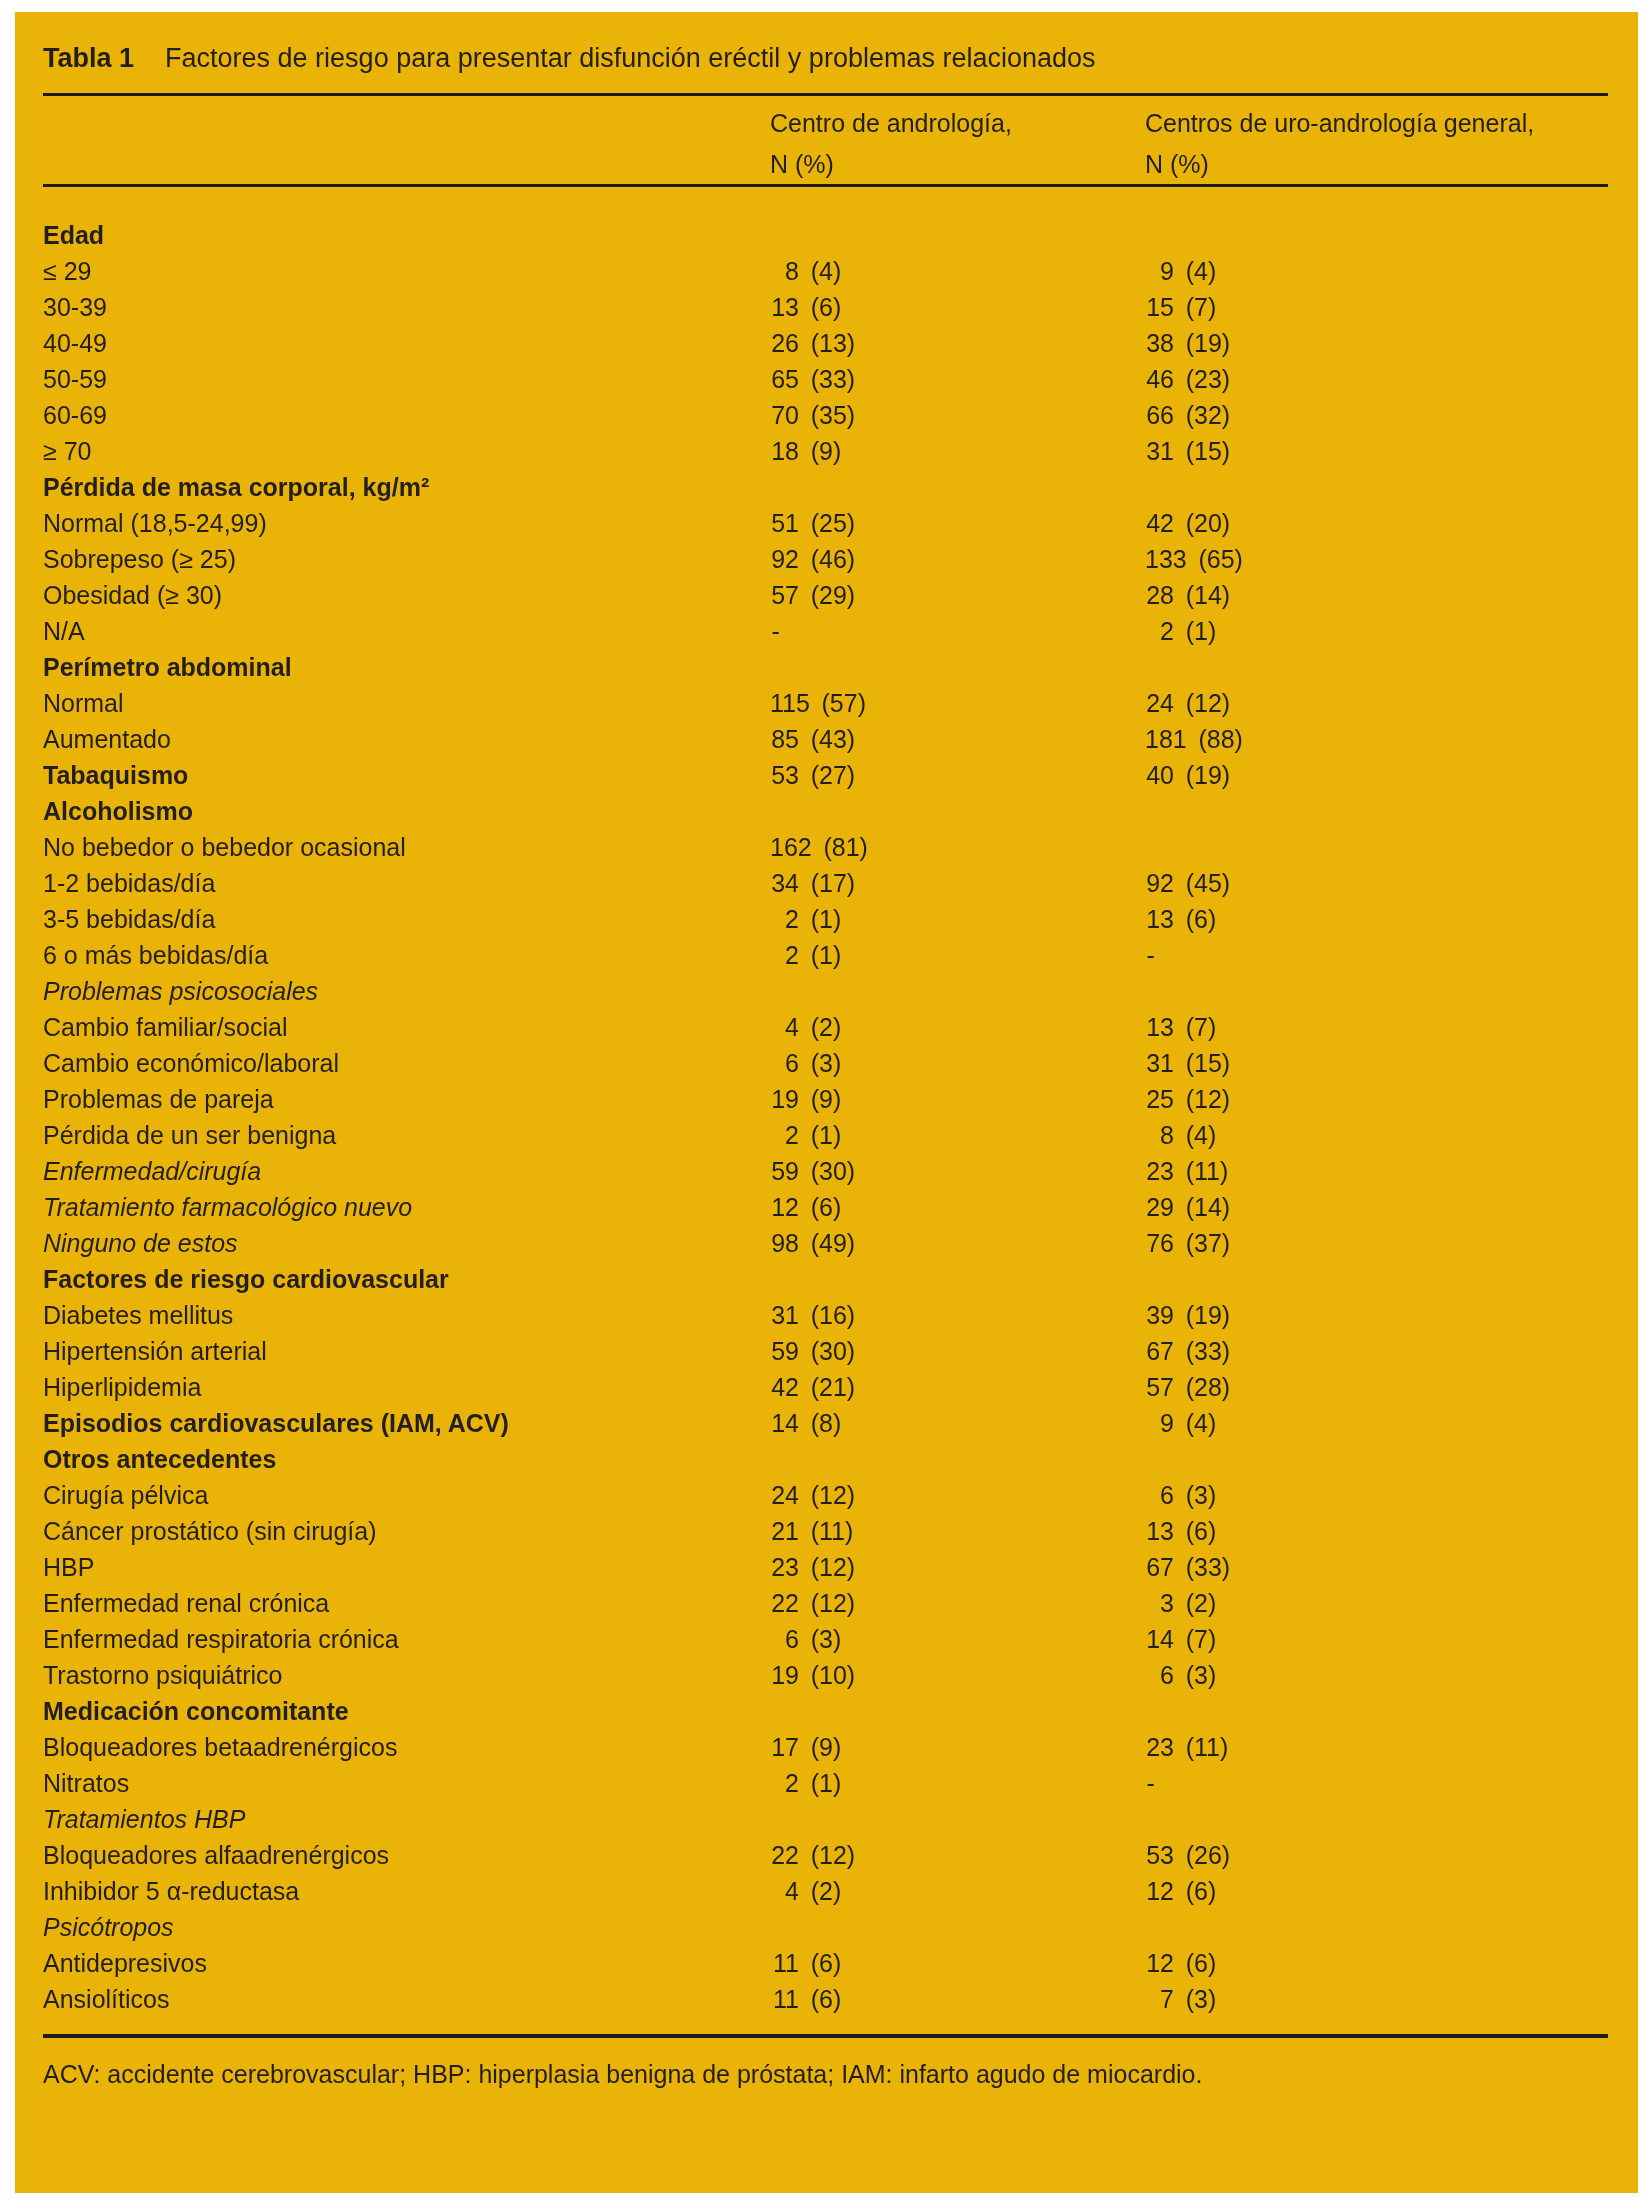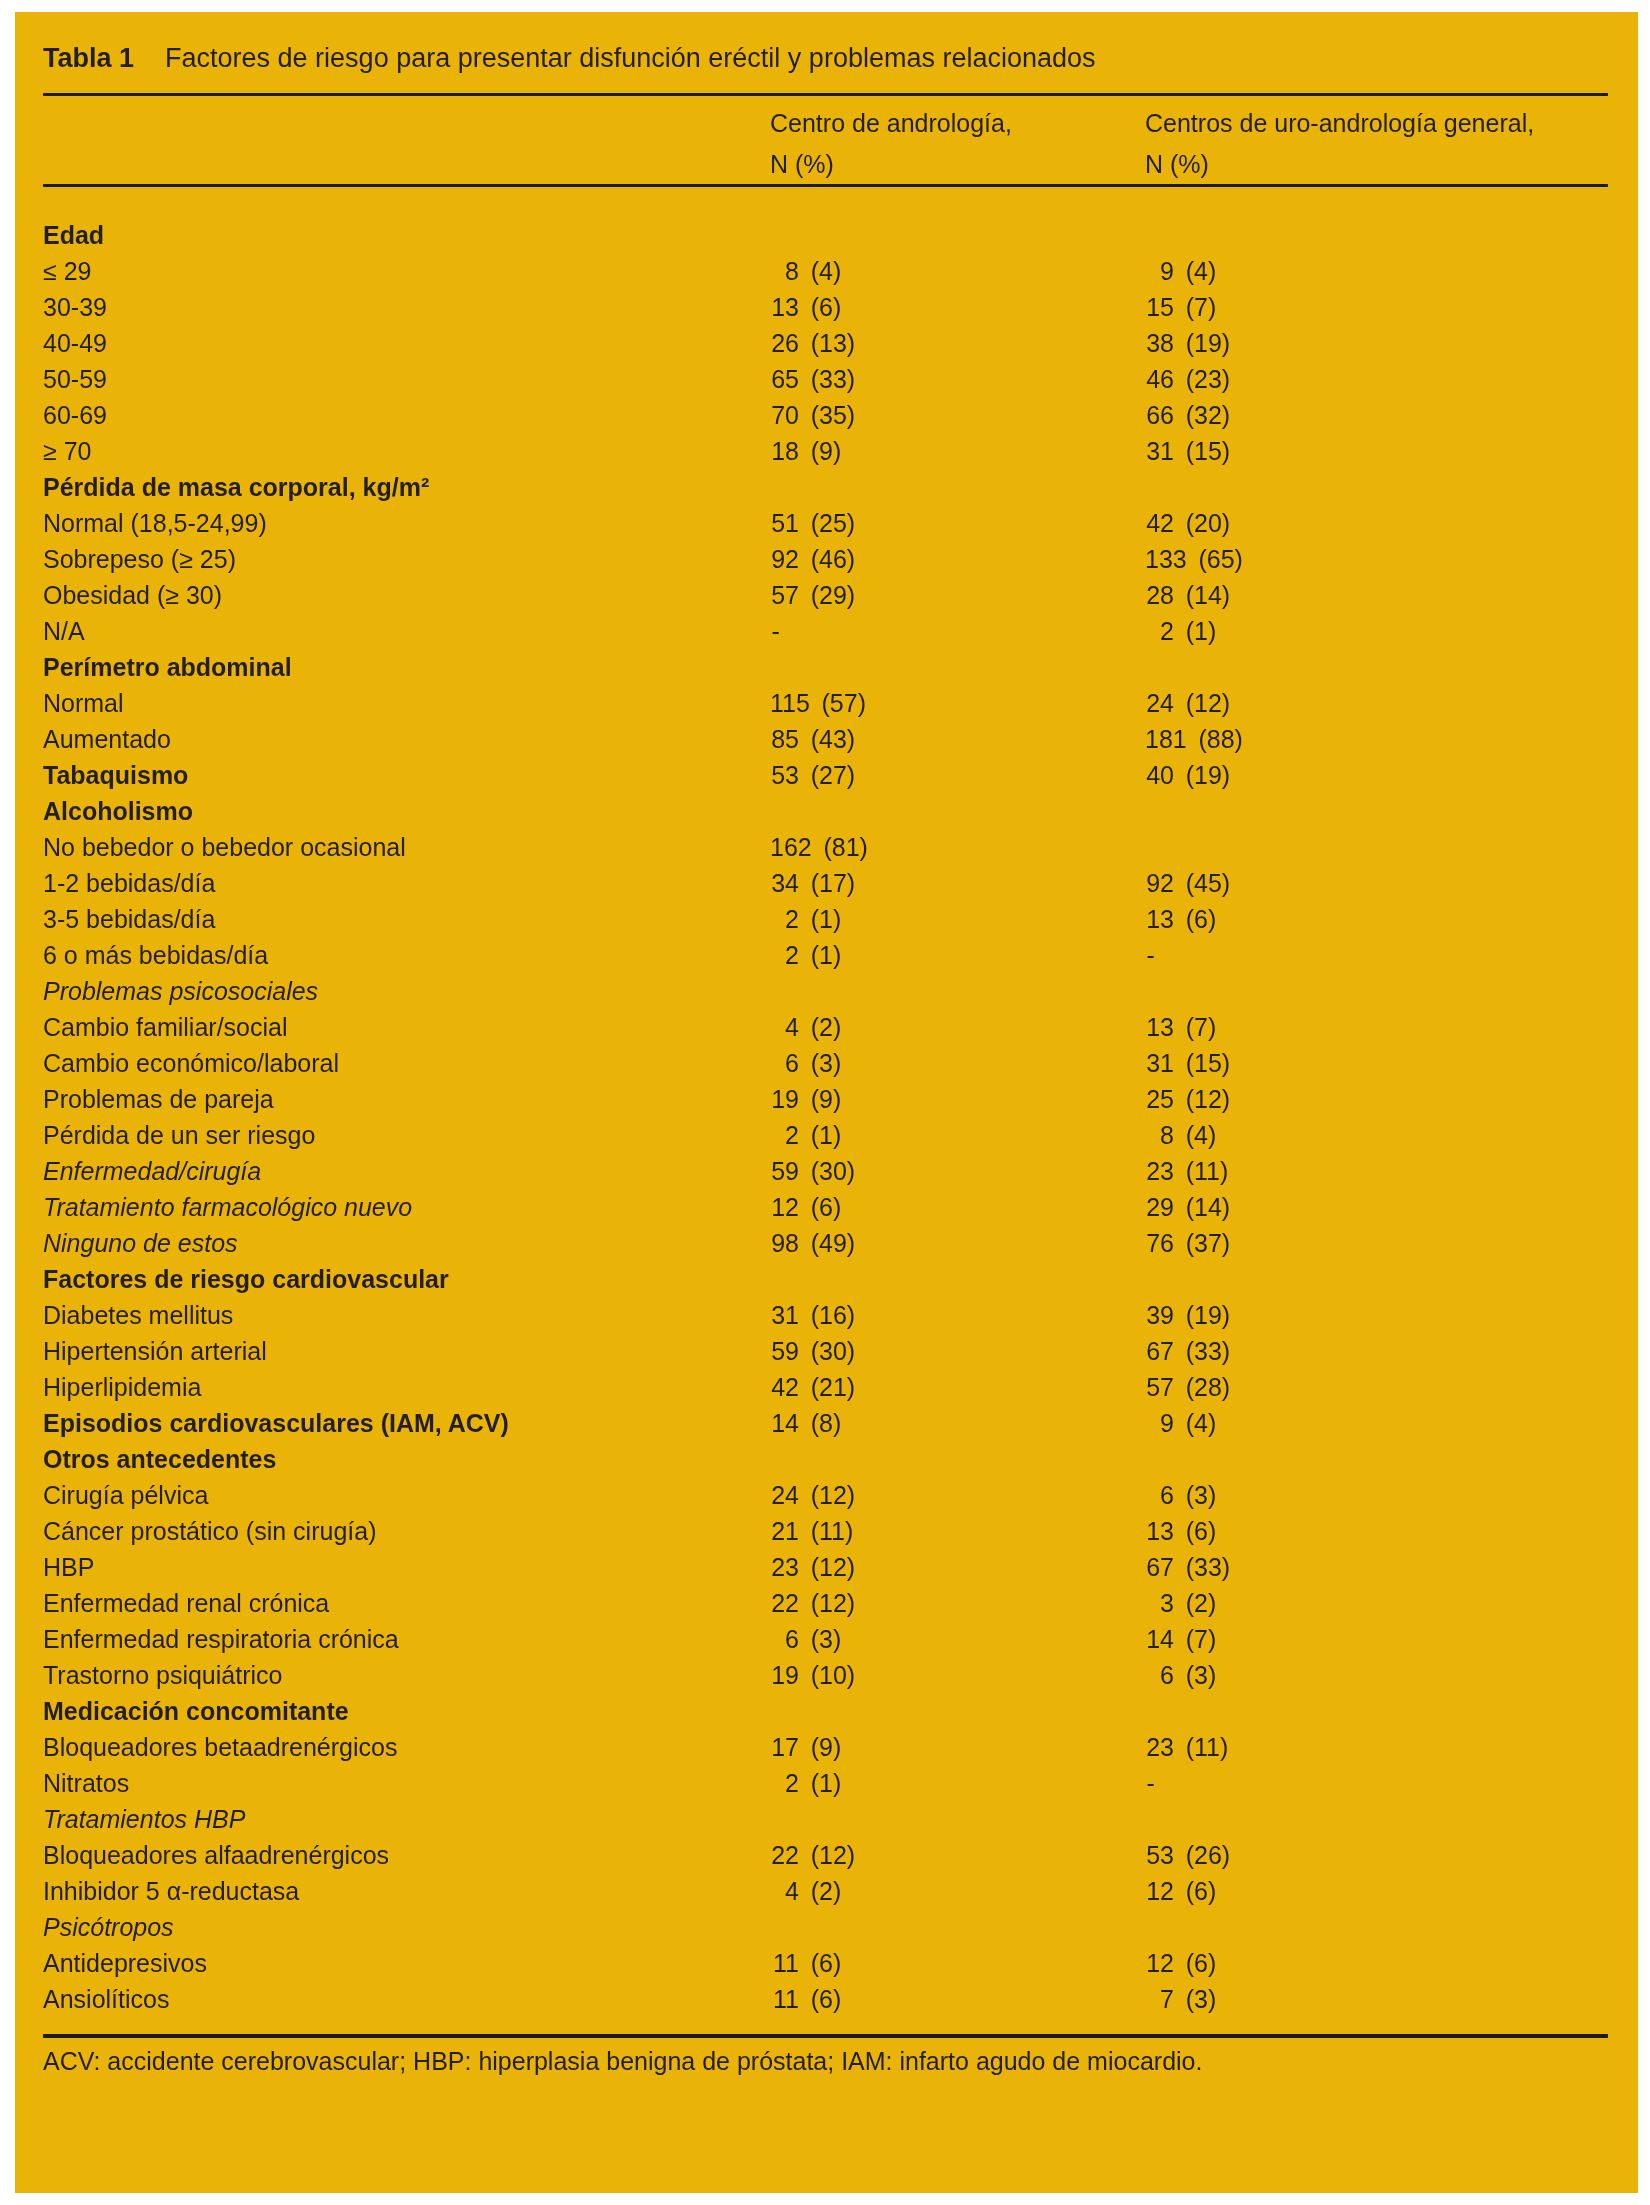--- a/index.html
+++ b/index.html
@@ -51,21 +51,21 @@
   .cell.label.italic { font-style: italic; }
   .num {
     display: inline-block;
     min-width: 29px;
     text-align: right;
   }
   .pct { margin-left: 11.7px; }
   .cell.dash { padding-left: 1.6px; }
   .rule.bottom { margin-top: 17px; }
   .footnote {
-    margin-top: 6px;
+    margin-top: 19px;
     font-size: 25px; line-height: 34px;
   }
 </style>
 </head>
 <body>
 
 <div class="page">
   <div class="panel">
 
     <div class="title-block">
@@ -207,21 +207,21 @@
           <div class="cell label normal">Cambio económico/laboral</div>
           <div class="cell c1"><span class="num">6</span><span class="pct">(3)</span></div>
           <div class="cell c2"><span class="num">31</span><span class="pct">(15)</span></div>
         </div>
         <div class="row">
           <div class="cell label normal">Problemas de pareja</div>
           <div class="cell c1"><span class="num">19</span><span class="pct">(9)</span></div>
           <div class="cell c2"><span class="num">25</span><span class="pct">(12)</span></div>
         </div>
         <div class="row">
-          <div class="cell label normal">Pérdida de un ser riesgo</div>
+          <div class="cell label normal">Pérdida de un ser benigna</div>
           <div class="cell c1"><span class="num">2</span><span class="pct">(1)</span></div>
           <div class="cell c2"><span class="num">8</span><span class="pct">(4)</span></div>
         </div>
         <div class="row">
           <div class="cell label italic">Enfermedad/cirugía</div>
           <div class="cell c1"><span class="num">59</span><span class="pct">(30)</span></div>
           <div class="cell c2"><span class="num">23</span><span class="pct">(11)</span></div>
         </div>
         <div class="row">
           <div class="cell label italic">Tratamiento farmacológico nuevo</div>

